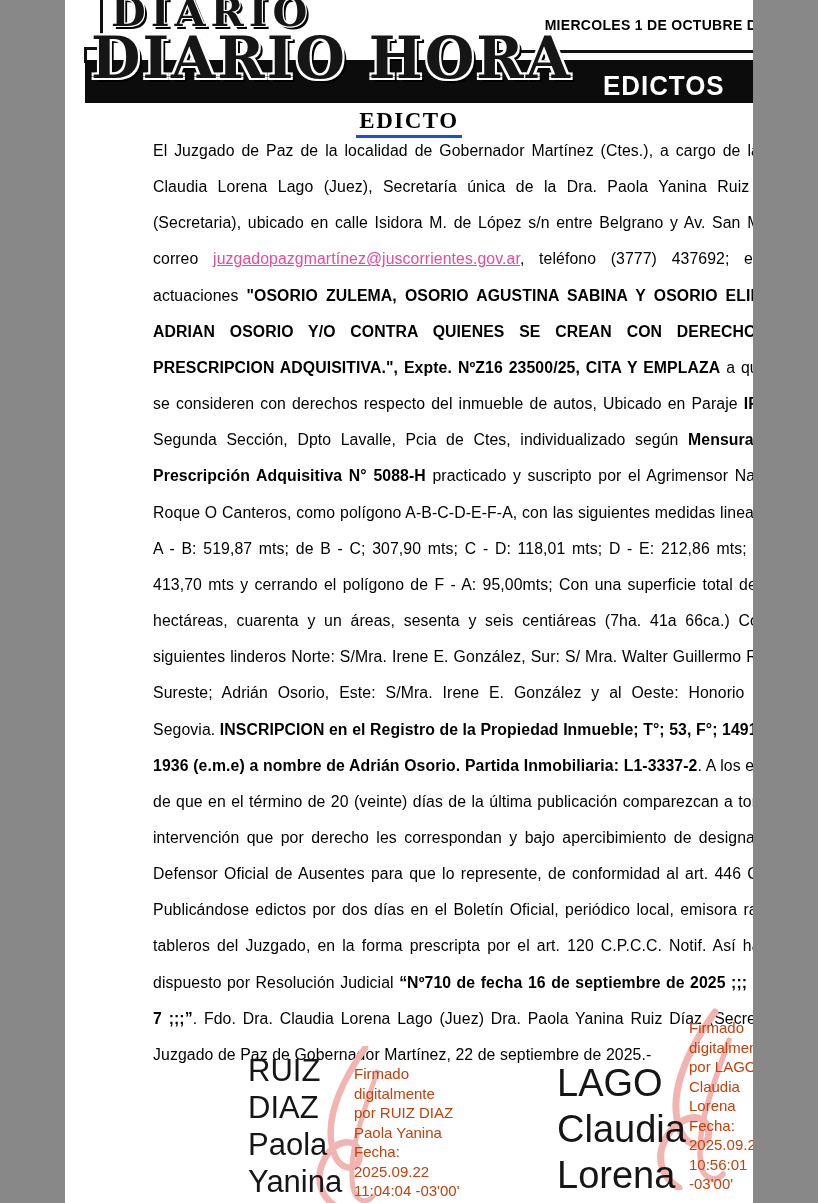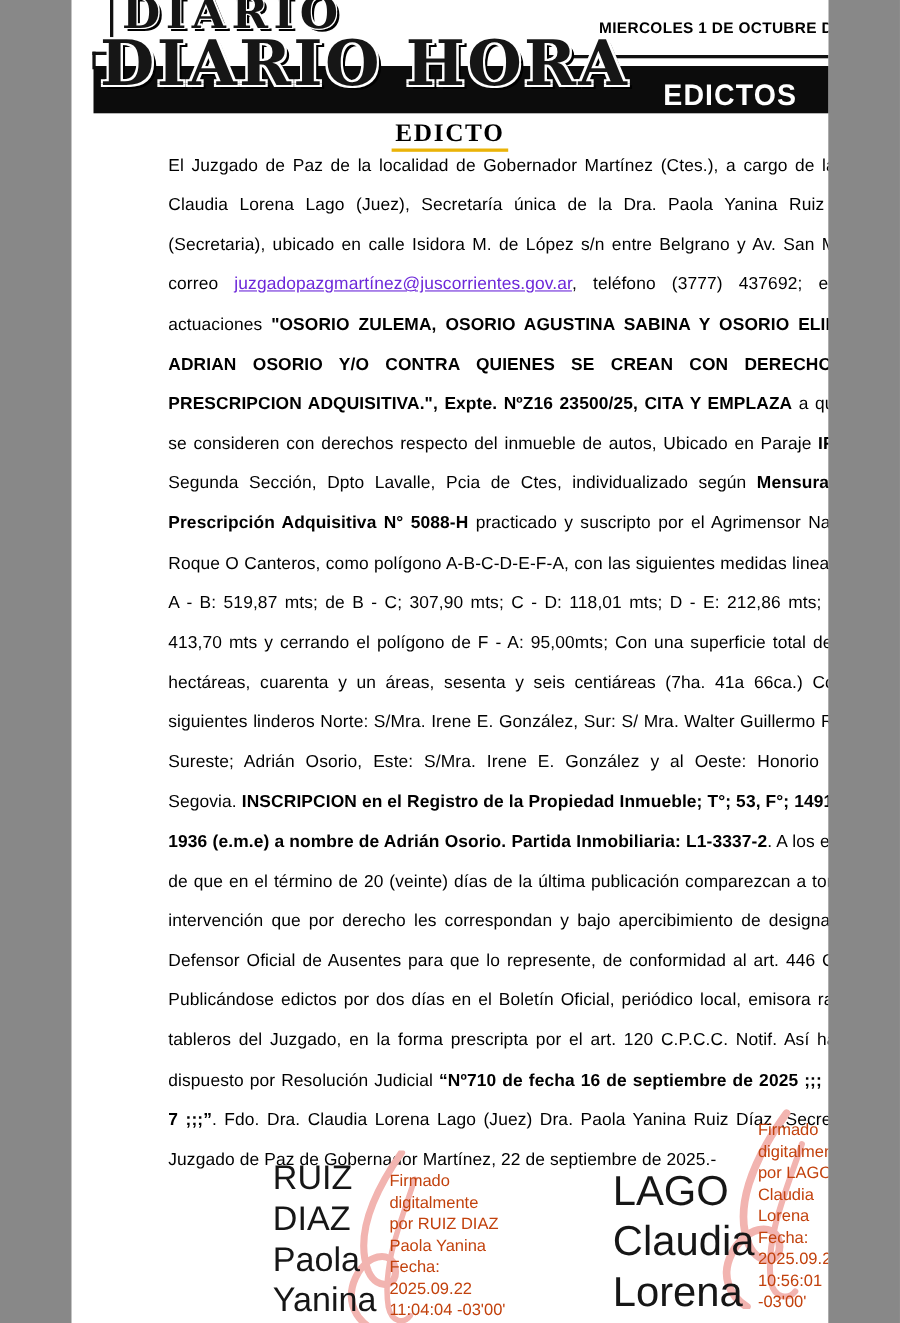--- a/index.html
+++ b/index.html
@@ -32,30 +32,30 @@
   .edictos{
     position:absolute; right:28px; top:71px; z-index:4;
     color:#fff; font-weight:bold; font-size:27px; letter-spacing:1px;
     transform:scaleX(.96); transform-origin:right;
   }
   
   .title-wrap{position:absolute; top:108px; left:0; width:100%; text-align:center;}
   .title{
     display:inline-block; margin:0;
     font-family:"Liberation Serif", serif; font-weight:bold; font-size:23px; letter-spacing:1.5px;
-    border-bottom:3px solid #eab308; padding:0 3px 1px 3px;
+    border-bottom:3px solid #1d4ed8; padding:0 3px 1px 3px;
   }
   .paragraph{
     position:absolute; left:88px; top:133px; width:644px;
     font-size:15.8px; line-height:36.15px; text-align:justify;
     letter-spacing:.1px; margin:0;
   }
   .paragraph .b{font-weight:bold;}
   .paragraph .u{}
-  .paragraph .link{color:#6d28d9; text-decoration:underline;}
+  .paragraph .link{color:#ec4899; text-decoration:underline;}
   
   .sig-name{position:absolute; white-space:pre-line; color:#161616; z-index:2;}
   .sig-name.left{left:183px; top:1052px; font-size:31px; line-height:37px;}
   .sig-name.right{left:492px; top:1016px; font-size:38px; line-height:46px;margin-top:44px;}
   .sig-details{position:absolute; white-space:pre-line; font-size:15px; line-height:19.5px; color:#c2410c; z-index:2;}
   .sig-details.left{left:289px; top:1064px;}
   .sig-details.right{left:624px; top:1018px;}
   .flourish{position:absolute; z-index:1;}
   .flourish.left{left:240px; top:1046px;}
   .flourish.right{left:578px; top:1008px;}

